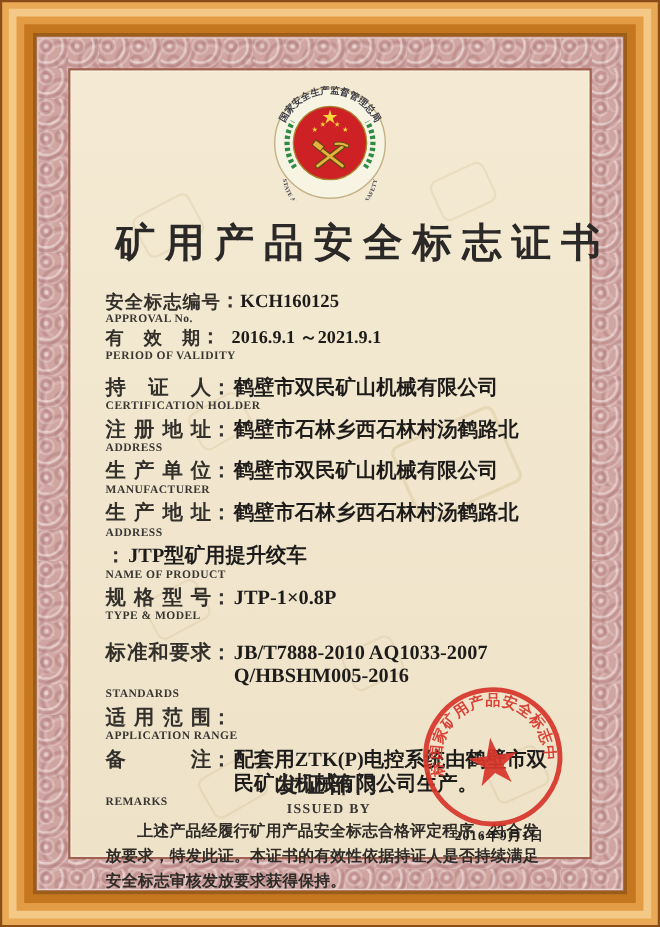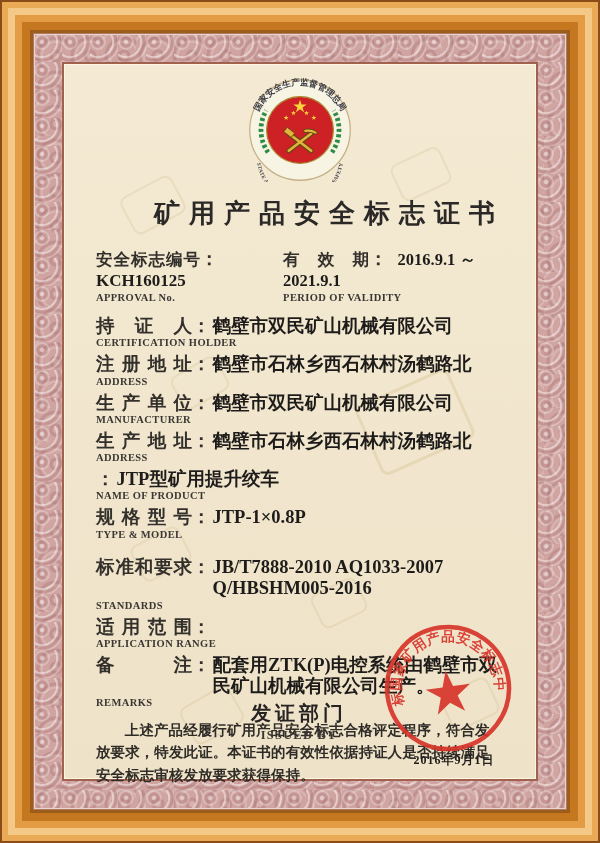--- a/index.html
+++ b/index.html
@@ -37,37 +37,37 @@
     border:2px solid #a0614e;
     box-shadow: inset 0 0 0 1px #fdf6e4;
     position:absolute;
   }
   .wm{position:absolute;border:2px solid rgba(186,155,96,.16);border-radius:8px;pointer-events:none;}
   .wm.big{border-width:3px;border-color:rgba(192,158,92,.20);}
   .content{position:absolute;inset:0;padding:10px 32px;box-sizing:border-box;}
 
   .emblem-wrap{text-align:center;margin-top:4px;}
   .title{
-    margin-top:10px;text-align:right;font-size:26px;font-weight:bold;color:#2b2927;
+    margin-top:10px;text-align:left;font-size:36px;font-weight:bold;color:#2b2927;
     letter-spacing:9px;text-indent:9px;white-space:nowrap;
   }
   .subtitle{
     margin-top:3px;text-align:center;font-size:14.3px;font-weight:bold;color:#2b2927;
     white-space:nowrap;letter-spacing:.2px;
   }
 
   .zh{font-size:18.5px;font-weight:bold;color:#23211f;line-height:1.15;}
   .lbl{display:inline-block;width:96px;text-align:justify;text-align-last:justify;color:#33302c;vertical-align:bottom;}
   .lbl6{display:inline-block;width:104px;text-align:justify;text-align-last:justify;font-size:16.5px;color:#33302c;vertical-align:bottom;}
   .lblv{display:inline-block;width:86px;text-align:justify;text-align-last:justify;font-size:16.5px;color:#33302c;vertical-align:bottom;}
   .colon{font-weight:bold;color:#33302c;}
   .val{font-weight:bold;color:#1e1c1a;}
   .en{font-size:10.5px;color:#3a3733;letter-spacing:.4px;line-height:1;margin-top:1px;font-weight:bold;}
 
-  .approval-row{margin-top:18px;display:flex;justify-content:space-between;align-items:flex-start;}
+  .approval-row{margin-top:18px;display:flex;justify-content:space-between;align-items:flex-start;flex-direction:column;}
   .ap-val{font-size:17px;font-family:"Liberation Serif","DejaVu Serif",serif;}
   .ap-right .val{margin-left:10px;font-size:16.5px;}
 
   .fields{margin-top:13px;}
   .field{margin-bottom:5.5px;}
   .field .val{margin-left:2px;}
   .field.gap{margin-top:17px;}
   .field .zh{display:flex;align-items:flex-start;}
   .field .zh .val{flex:1;}
 

